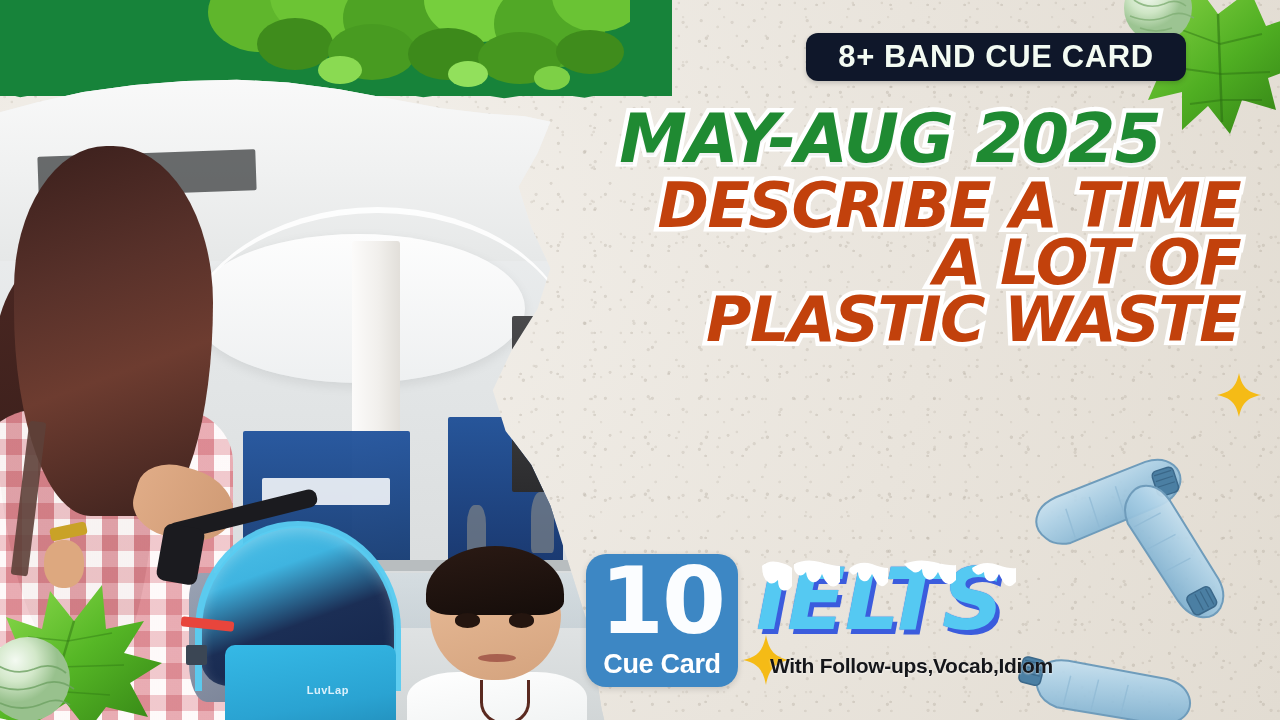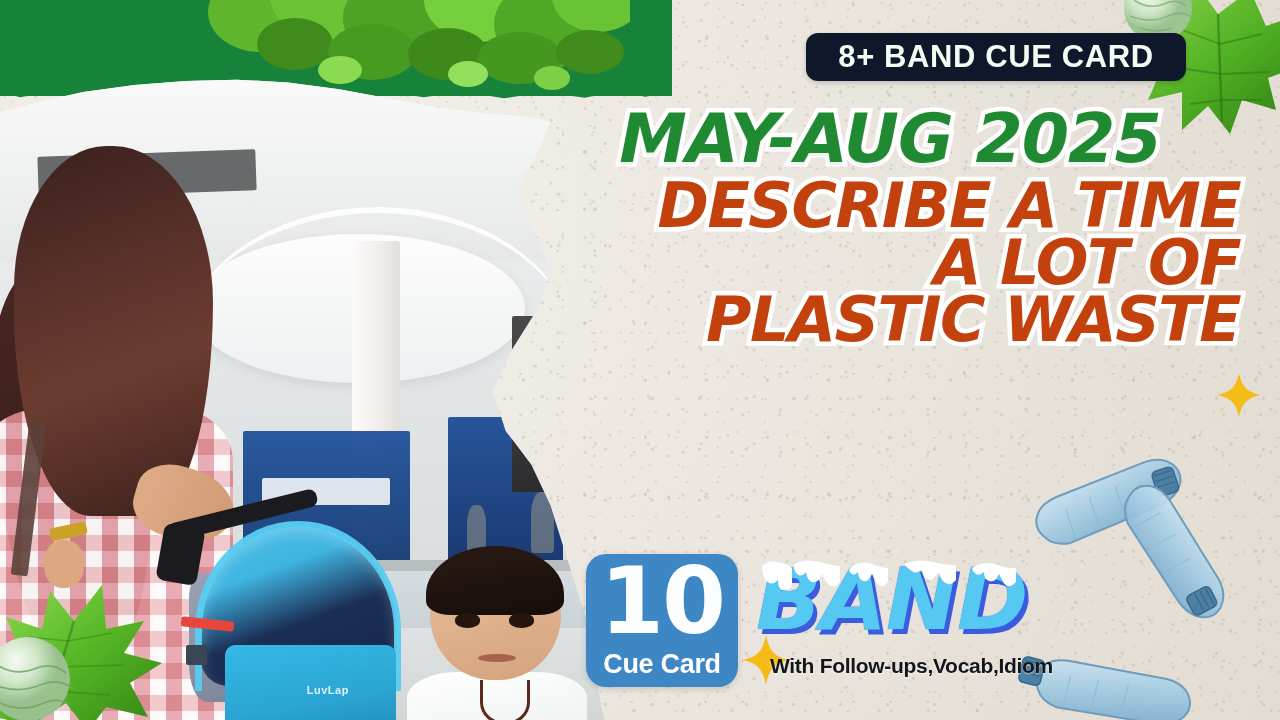--- a/index.html
+++ b/index.html
@@ -588,21 +588,21 @@
       <span class="ln">PLASTIC WASTE</span>
     </div>
   </div>
 
   <div class="logo-row">
     <div class="cuecard-box">
       <div class="cuecard-num">10</div>
       <div class="cuecard-label">Cue Card</div>
     </div>
     <div class="ielts-wrap">
-      <div class="ielts-text">BAND</div>
+      <div class="ielts-text">IELTS</div>
       <svg class="snow" width="300" height="44" viewBox="0 0 300 44" style="position:absolute;left:2px;top:2px;pointer-events:none;" xmlns="http://www.w3.org/2000/svg">
         <path d="M4 8 q6 -6 16 -4 q10 2 14 6 l0 18 q-4 6 -10 4 q-4 -2 -4 -10 q-6 6 -10 2 q-6 -4 -6 -16 Z" fill="#ffffff"></path>
         <path d="M36 6 q12 -6 26 -2 q14 4 20 4 l0 16 q-6 8 -12 2 q-4 -4 -6 -10
                  q-4 10 -10 8 q-5 -2 -6 -10 q-5 6 -9 2 q-4 -4 -3 -10 Z" fill="#ffffff"></path>
         <path d="M92 10 q10 -8 22 -4 q10 4 16 4 l0 14 q-6 8 -11 1 q-3 -5 -5 -9
                  q-4 9 -9 7 q-5 -2 -5 -9 q-5 5 -7 1 q-3 -2 -1 -5 Z" fill="#ffffff"></path>
         <path d="M146 6 q14 -6 30 -2 q16 4 22 3 l0 15 q-7 8 -13 1 q-3 -4 -5 -9
                  q-5 10 -11 7 q-5 -3 -5 -10 q-6 6 -10 2 q-5 -3 -8 -7 Z" fill="#ffffff"></path>
         <path d="M214 10 q12 -8 26 -3 q12 4 18 3 l0 14 q-7 8 -12 1 q-3 -5 -5 -9
                  q-4 9 -10 7 q-5 -2 -5 -9 q-6 5 -9 1 q-3 -2 -3 -5 Z" fill="#ffffff"></path>

